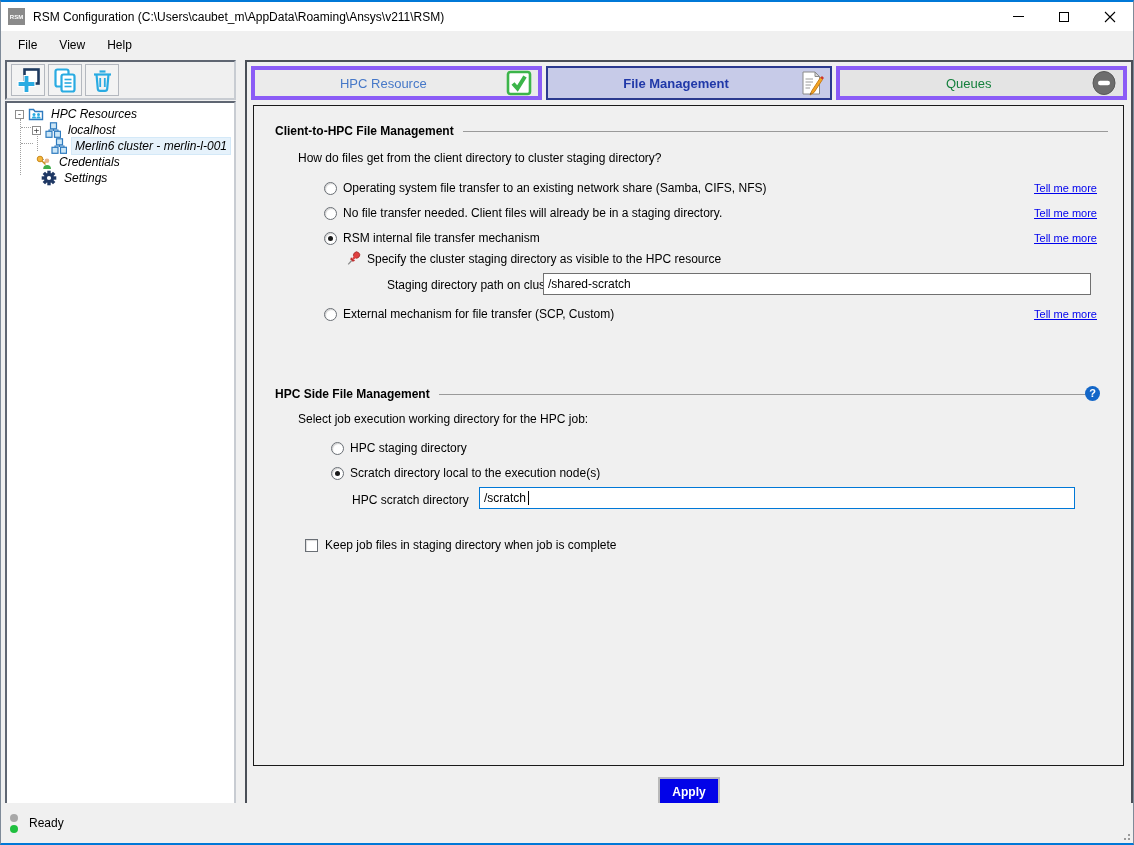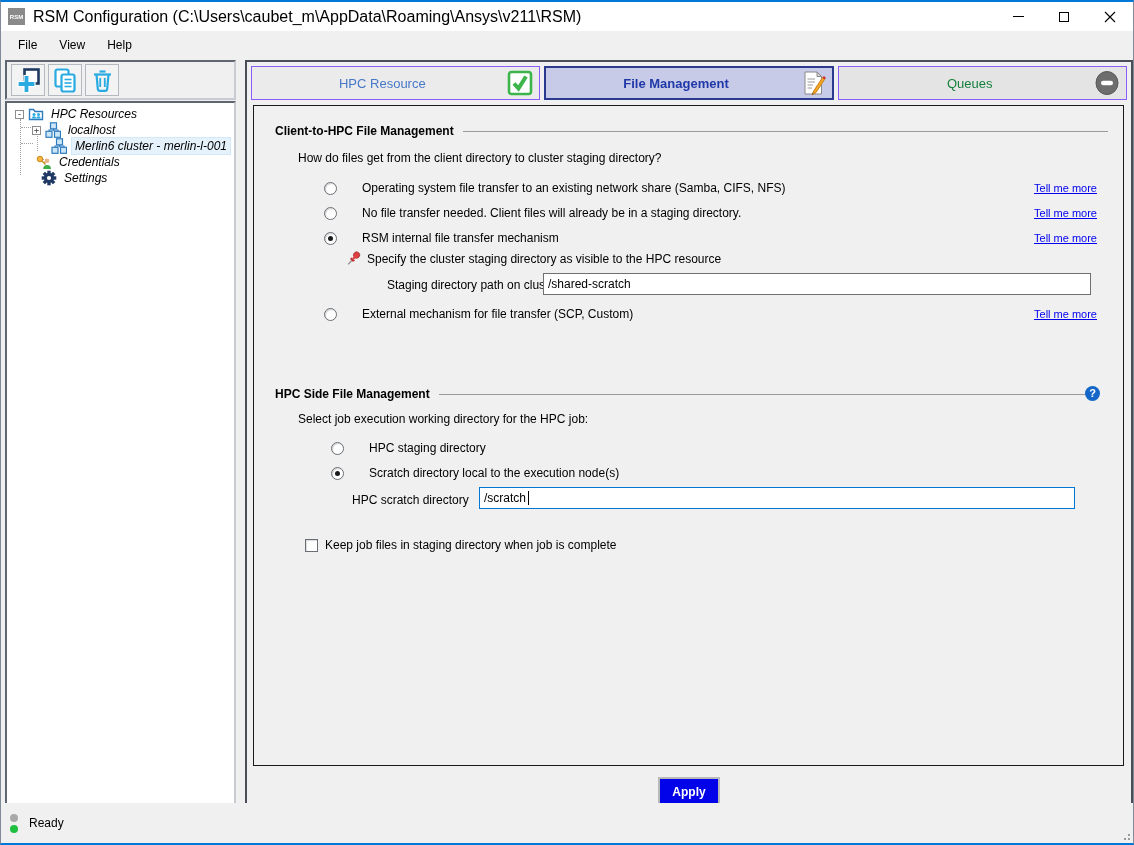--- a/index.html
+++ b/index.html
@@ -10,21 +10,21 @@
   }
   #window {
     position:relative; width:1134px; height:845px; background:#f0f0f0;
     border-top:2px solid #0078d7; border-bottom:2px solid #0078d7;
     border-left:1px solid #7f8b99; border-right:1px solid #7f8b99;
     overflow:hidden;
   }
   
   #titlebar { position:absolute; top:0; left:0; right:0; height:29px; background:#ffffff; display:flex; align-items:center; }
   #app-icon { width:17px; height:17px; margin:0 8px 0 7px; background:#8a8a8a; color:#fff; font-size:6px; font-weight:bold; display:flex; align-items:center; justify-content:center; letter-spacing:0; }
-  #title-text { font-size:16px; }
+  #title-text { font-size:12px; }
   #win-controls { position:absolute; right:0; top:0; height:29px; display:flex; }
   .win-btn { width:46px; height:29px; display:flex; align-items:center; justify-content:center; }
   .glyph-min { display:block; width:11px; border-top:1px solid #000; }
   .glyph-max { display:block; width:10px; height:10px; border:1px solid #000; }
   
   #menubar { position:absolute; top:29px; left:0; right:0; height:27px; background:#f0f0f0; display:flex; align-items:center; padding-left:6px; }
   .menu-item { padding:3px 11px; }
   
   #toolbar-box { position:absolute; left:4px; top:58px; width:231px; height:40px; background:#f0f0f0;
     border:2px solid; border-color:#5f6672 #c8ccd2 #c8ccd2 #5f6672; display:flex; align-items:center; padding-left:4px; }
@@ -34,35 +34,35 @@
   .tree-row { position:relative; height:16px; display:flex; align-items:center; }
   .expander { width:9px; height:9px; border:1px solid #8c8c8c; background:#fff; font-size:9px; line-height:7px; text-align:center; color:#444; flex:0 0 9px; font-family:"DejaVu Sans Mono", monospace; }
   .tree-icon { width:16px; height:16px; margin:0 4px; flex:0 0 16px; }
   .tree-label { padding:1px 3px; white-space:nowrap;font-style:italic; }
   .tree-label.selected { background:#e6f2fb; border:1px solid #d4e9f8; }
   .tree-line { position:absolute; border-left:1px dotted #a0a0a0; width:0; }
   .tree-hline { position:absolute; border-top:1px dotted #a0a0a0; height:0; }
   
   #right-frame { position:absolute; left:244px; top:58px; width:888px; height:759px; background:#f0f0f0; border:2px solid #4a4f57; }
   #tabs { position:absolute; top:4px; left:4px; right:4px; height:34px; display:flex; gap:4px; }
-  .tab { flex:1; display:flex; align-items:center; border:1px solid #8b5cf6; background:#ebebeb; padding:0 6px; }
+  .tab { flex:1; display:flex; align-items:center; border:4px solid #8b5cf6; background:#ebebeb; padding:0 6px; }
   .tab .tab-label { flex:1; text-align:center; font-size:13px; }
   .tab-complete .tab-label { color:#4678c8; }
   .tab-active { background:#c7cbe8; border:2px solid #2b3a8f; }
   .tab-active .tab-label { color:#2038a8; font-weight:bold; }
   .tab-disabled { background:#e4e4e4; }
   .tab-disabled .tab-label { color:#15803d; }
   #content-box { position:absolute; left:6px; top:43px; width:871px; height:661px; border:1px solid #1a1a1a; background:#f0f0f0; }
   
   .section-header { position:absolute; left:21px; right:15px; display:flex; align-items:center; }
   .section-title { font-weight:bold; font-size:12px; white-space:nowrap; }
   .section-rule { flex:1; border-top:1px solid #9a9a9a; margin-left:9px; }
   .question { position:absolute; left:44px; font-size:12px; }
   
-  .radio-row { position:absolute; display:flex; align-items:center;gap:19px; }
+  .radio-row { position:absolute; display:flex; align-items:center; }
   .radio { width:13px; height:13px; border:1px solid #6a6f75; border-radius:50%; background:#fff; margin-right:6px; position:relative; flex:0 0 13px; box-shadow:inset 1px 1px 1px rgba(0,0,0,.18); }
   .radio.selected::after { content:""; position:absolute; left:3px; top:3px; width:5px; height:5px; border-radius:50%; background:#1a1a1a; }
   .tell-link { position:absolute; right:26px; color:#0000ee; text-decoration:underline; font-size:11px; }
   .field-label { position:absolute; font-size:12px; }
   .text-input { position:absolute; height:22px; border:1px solid #707070; background:#fff; font-family:"Liberation Sans", sans-serif; font-size:12px; padding:0 4px; }
   .text-input.focused { border:1px solid #0078d7; }
   .caret { position:absolute; width:1px; height:14px; background:#000; }
   .pin-row { position:absolute; display:flex; align-items:center; }
   .pin-row span { margin-left:5px; }
   #help-icon { position:absolute; width:15px; height:15px; border-radius:50%; background:#1467c8; color:#fff; font-size:11px; font-weight:bold; text-align:center; line-height:15px; }

